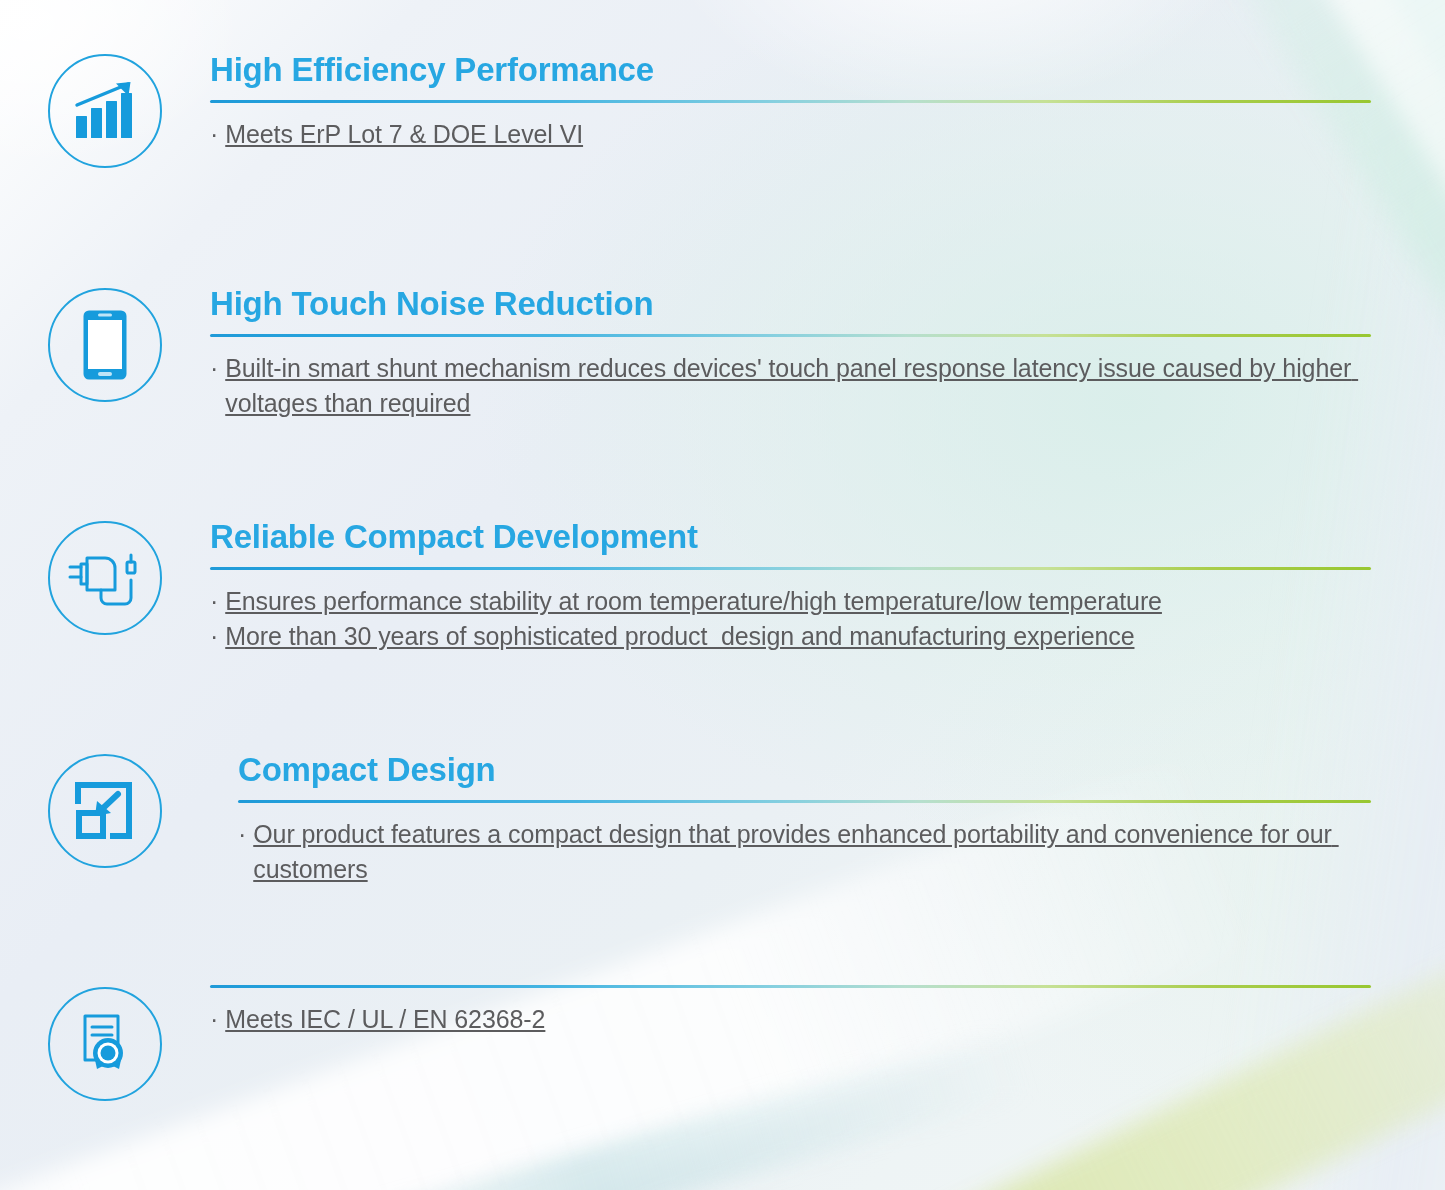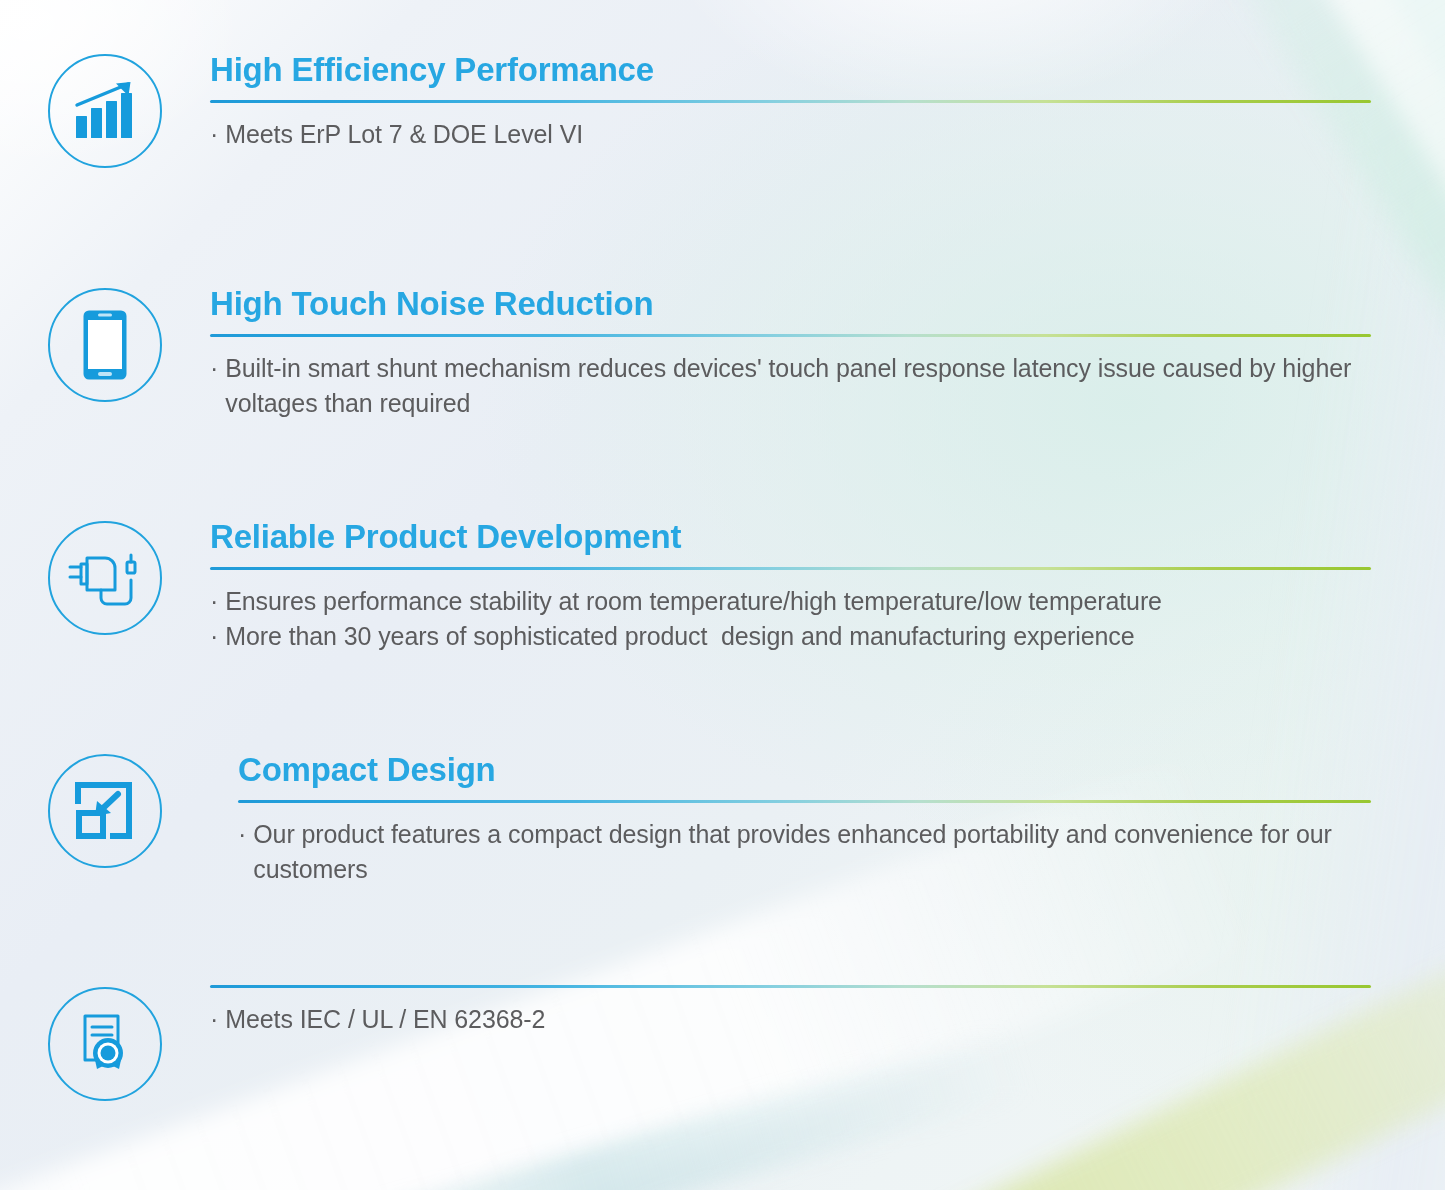--- a/index.html
+++ b/index.html
@@ -164,21 +164,21 @@
     align-items: flex-start;
     white-space: pre-wrap;
   }
   .bullet-dot {
     flex: 0 0 auto;
     margin-right: 7px;
     color: #5c5c5e;
     font-size: 25px;
     line-height: 1.42;
   }
-  .bullet-text { flex: 1 1 auto; }
+  .bullet-text { flex: 1 1 auto; text-decoration: underline; }
 </style>
 </head>
 <body>
 
 <div class="page">
 
   <div class="bg-layer bg-base"></div>
   <div class="bg-layer bg-teal-wash"></div>
   <div class="bg-layer bg-topwhite"></div>
   <div class="bg-layer">
@@ -253,21 +253,21 @@
               <path d="M3 22 h11"></path>
               <path d="M3 32 h11"></path>
               <path d="M34 45 v8 a6 6 0 0 0 6 6 h18 a6 6 0 0 0 6 -6 v-18"></path>
               <rect x="60" y="17" width="8" height="11" rx="1.6"></rect>
               <path d="M64 10 v7"></path>
             </g>
           </svg>
         </div>
       </div>
       <div class="text-col">
-        <div class="feature-title">Reliable Product Development</div>
+        <div class="feature-title">Reliable Compact Development</div>
         <div class="divider"></div>
         <div class="bullets">
           <div class="bullet">
             <span class="bullet-dot">·</span>
             <span class="bullet-text">Ensures performance stability at room temperature/high temperature/low temperature</span>
           </div>
           <div class="bullet">
             <span class="bullet-dot">·</span>
             <span class="bullet-text">More than 30 years of sophisticated product  design and manufacturing experience</span>
           </div>

